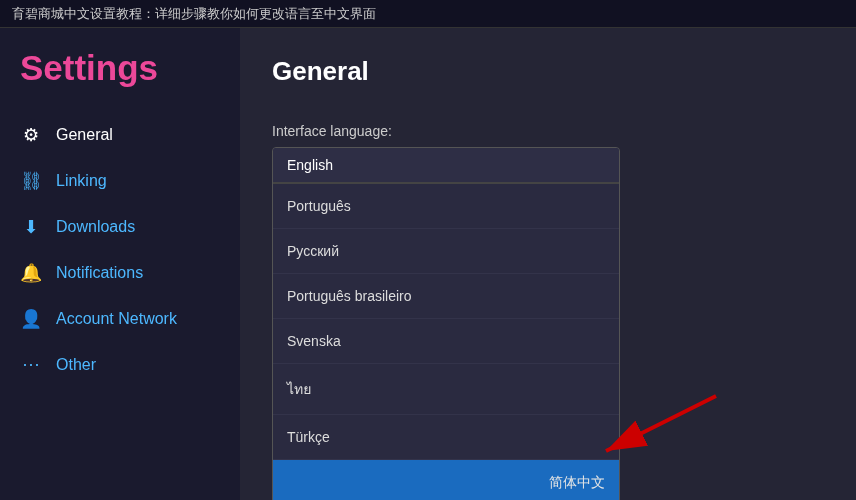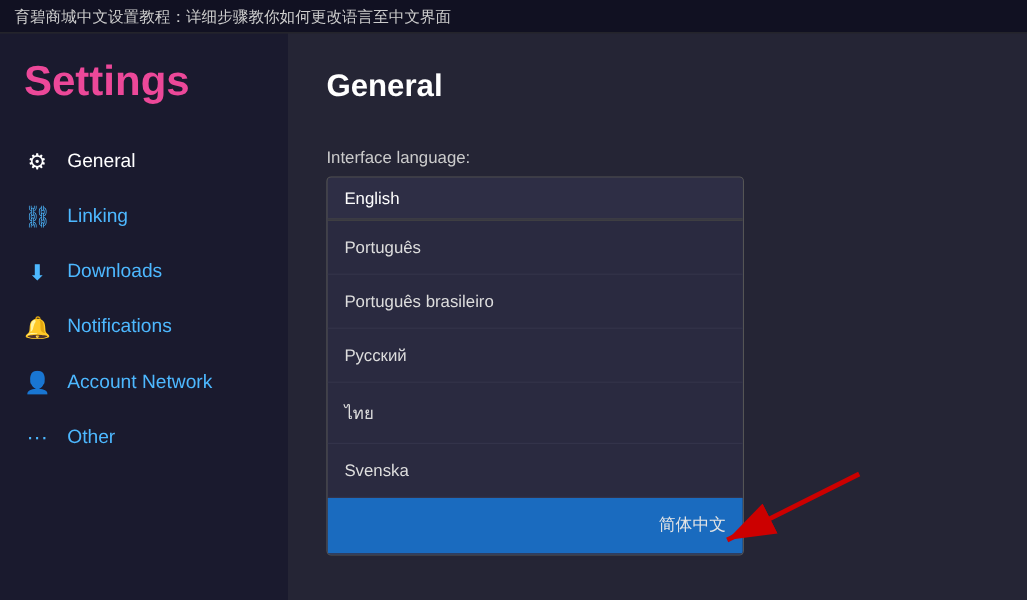--- a/index.html
+++ b/index.html
@@ -180,24 +180,25 @@
     <div class="main-title">General</div>
 
     <div class="field-label">Interface language:</div>
 
     <div class="language-select-box">
 
       <div class="lang-selected">English</div>
 
       <div class="lang-dropdown" id="lang-dropdown-container">
           <div class="lang-option">Português</div>
+          <div class="lang-option">Русский</div>
           <div class="lang-option">Português brasileiro</div>
-          <div class="lang-option">Русский</div>
+          <div class="lang-option">Svenska</div>
           <div class="lang-option">ไทย</div>
-          <div class="lang-option">Svenska</div>
+          <div class="lang-option">Türkçe</div>
           <div class="lang-option highlighted">简体中文</div>
         </div>
     </div>
 
     <div class="arrow-overlay">
       <svg class="arrow-svg" width="160" height="80" viewBox="0 0 160 80" xmlns="http://www.w3.org/2000/svg">
         <defs>
           <marker id="arrowhead" markerWidth="10" markerHeight="7" refX="10" refY="3.5" orient="auto">
             <polygon points="0 0, 10 3.5, 0 7" fill="#cc0000"></polygon>
           </marker>

